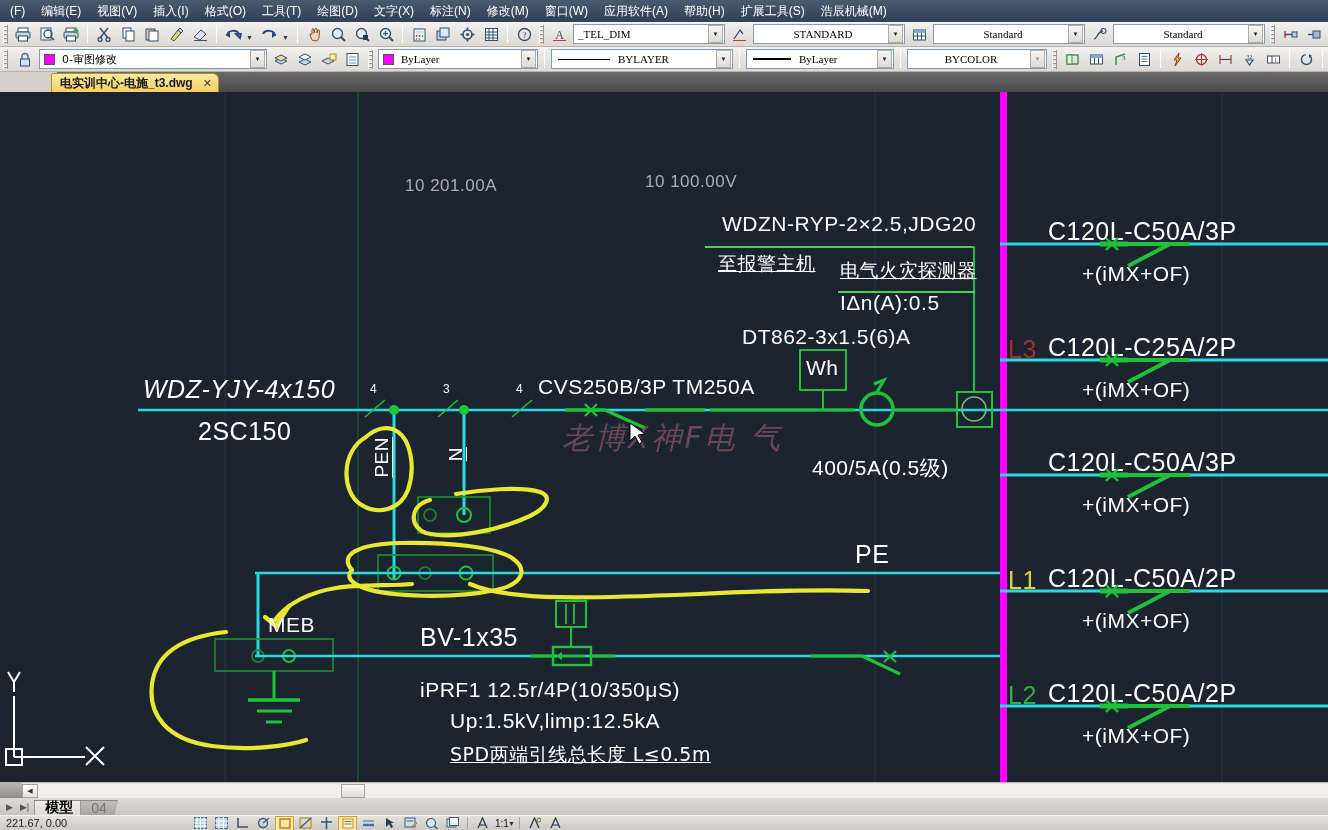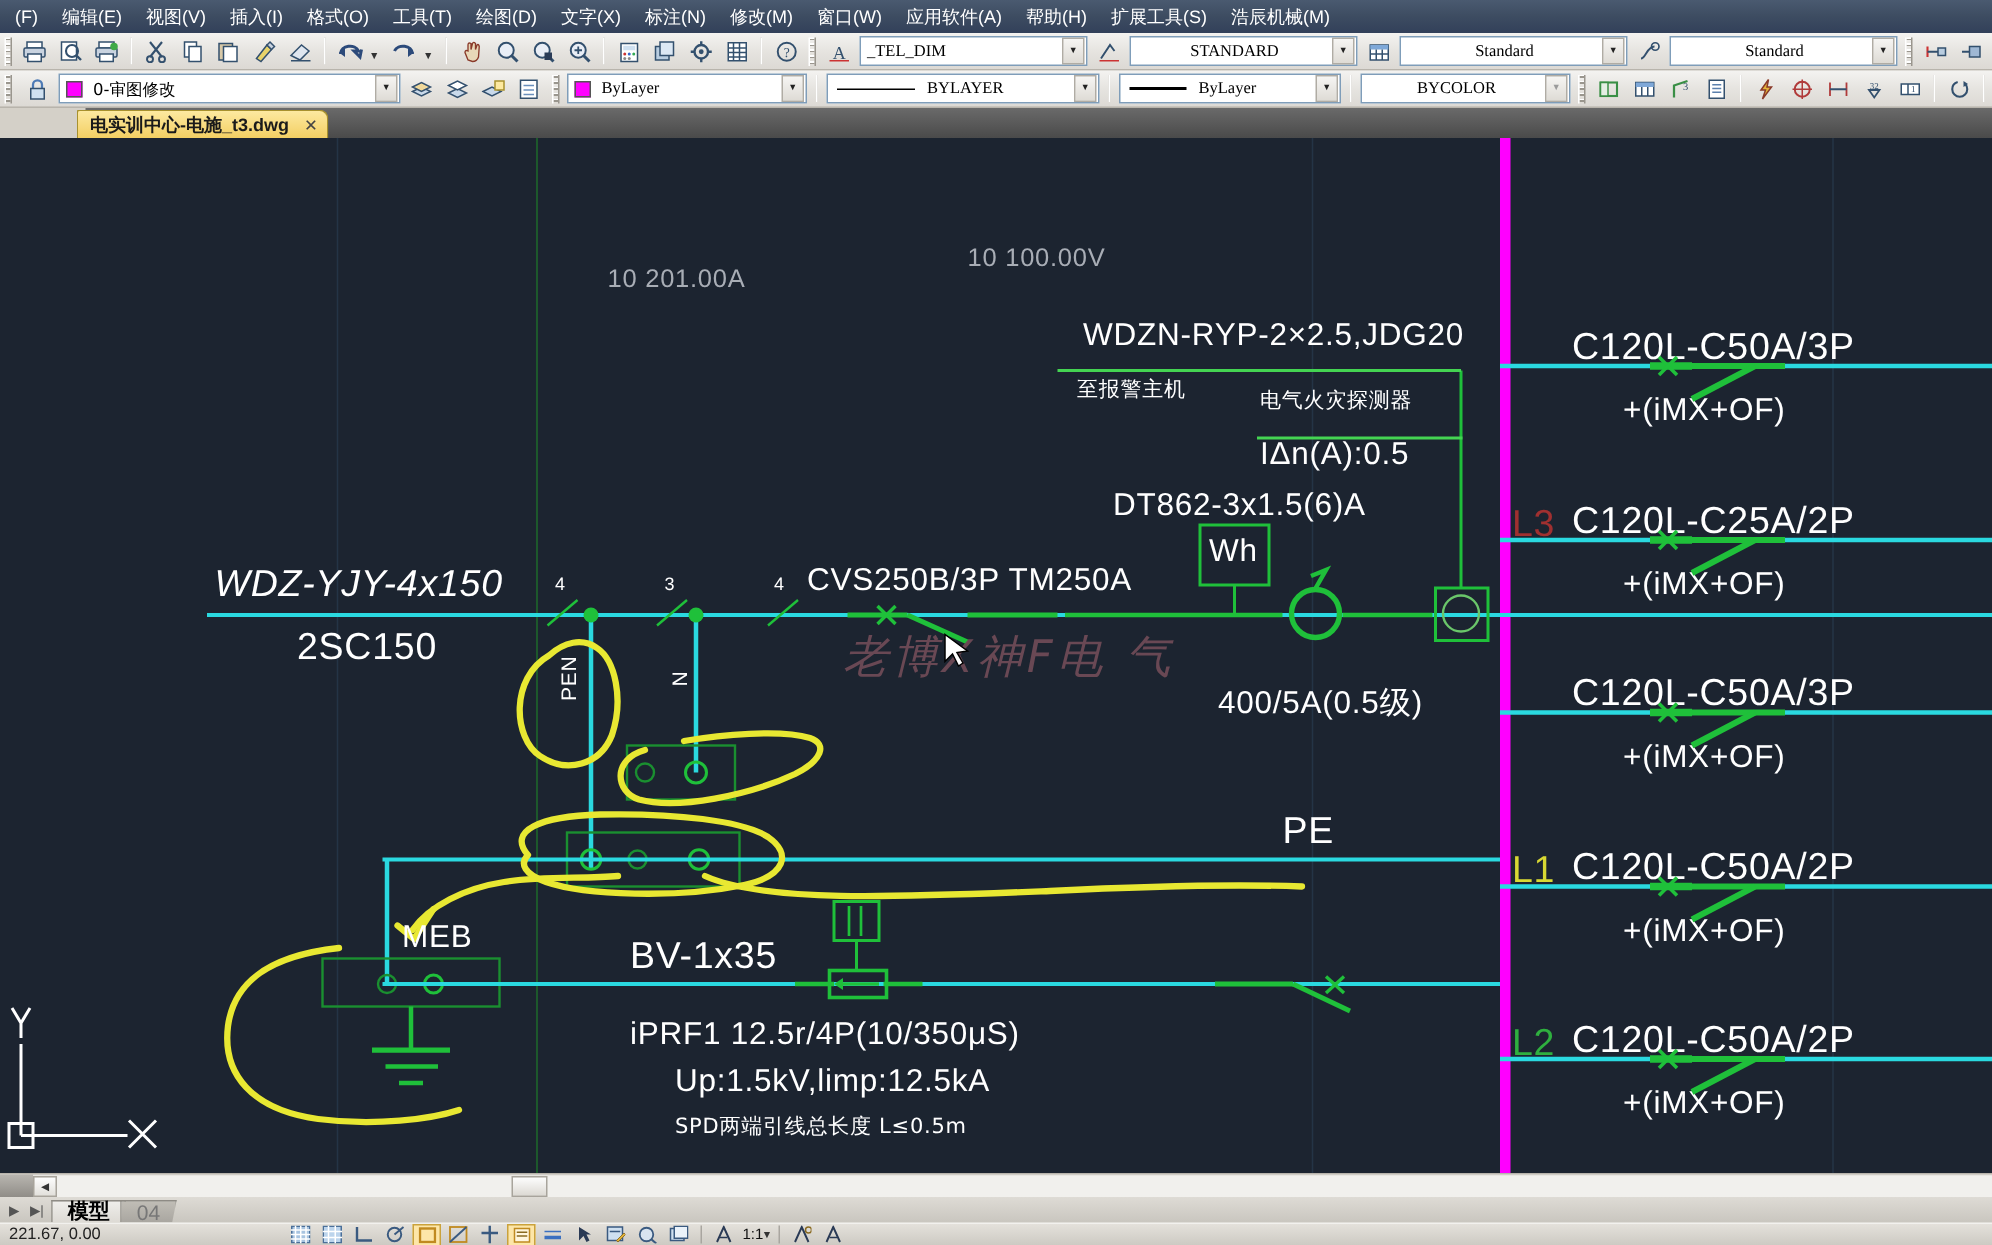--- a/index.html
+++ b/index.html
@@ -87,21 +87,21 @@
     background: #1c2430; overflow: hidden;
   }
   .canvas svg { display:block; position:absolute; top:0; left:0; }
   .cad-text {
     position: absolute; color: #ffffff; font-family: "Liberation Sans", sans-serif;
     white-space: nowrap; letter-spacing: 0.5px;
   }
   .cad-text.cn { font-family: "DejaVu Sans", sans-serif; }
   .t26 { font-size: 25px; }
   .t22 { font-size: 21px; }
-  .t20 { font-size: 14px; }
+  .t20 { font-size: 19px; text-decoration: underline; }
   .t18 { font-size: 17px; }
   .t13 { font-size: 12px; }
   .vert { writing-mode: vertical-rl; transform: rotate(180deg); }
   .watermark {
     position: absolute; color: #6e4a56; font-size: 30px;
     font-family: "DejaVu Sans", sans-serif; opacity: .95;
     font-style: italic; letter-spacing: 3px; white-space: nowrap;
   }
 
   
@@ -636,21 +636,21 @@
         <path d="M470 492 C510 510 600 506 700 502 C780 498 840 498 868 499"></path>
 
         <path d="M275 528 C286 512 310 500 336 496 C360 492 390 494 412 492"></path>
         <path d="M265 525 L276 534 L289 514"></path>
 
         <path d="M226 540 C180 545 156 562 152 592 C148 624 168 648 212 654 C250 659 288 654 306 648"></path>
       </g>
     </svg>
 
     <div class="cad-text t18" style="left:405px; top:84px; color:#b8bcc4; opacity:.9">10 201.00A</div>
-    <div class="cad-text t18" style="left:645px; top:70px; color:#b8bcc4; opacity:.9">10 100.00V</div>
+    <div class="cad-text t18" style="left:645px; top:80px; color:#b8bcc4; opacity:.9">10 100.00V</div>
 
     <div class="cad-text t22" style="left:722px; top:120px;">WDZN-RYP-2×2.5,JDG20</div>
     <div class="cad-text cn t20" style="left:718px; top:159px;">至报警主机</div>
     <div class="cad-text cn t20" style="left:840px; top:166px;">电气火灾探测器</div>
     <div class="cad-text t22" style="left:840px; top:199px;">IΔn(A):0.5</div>
     <div class="cad-text t22" style="left:742px; top:233px;">DT862-3x1.5(6)A</div>
     <div class="cad-text t22" style="left:806px; top:264px;">Wh</div>
     <div class="cad-text t22" style="left:812px; top:338px;margin-top:24px;">400/5A(0.5级)</div>
 
     <div class="cad-text t26" style="left:143px; top:283px;font-style:italic;">WDZ-YJY-4x150</div>

